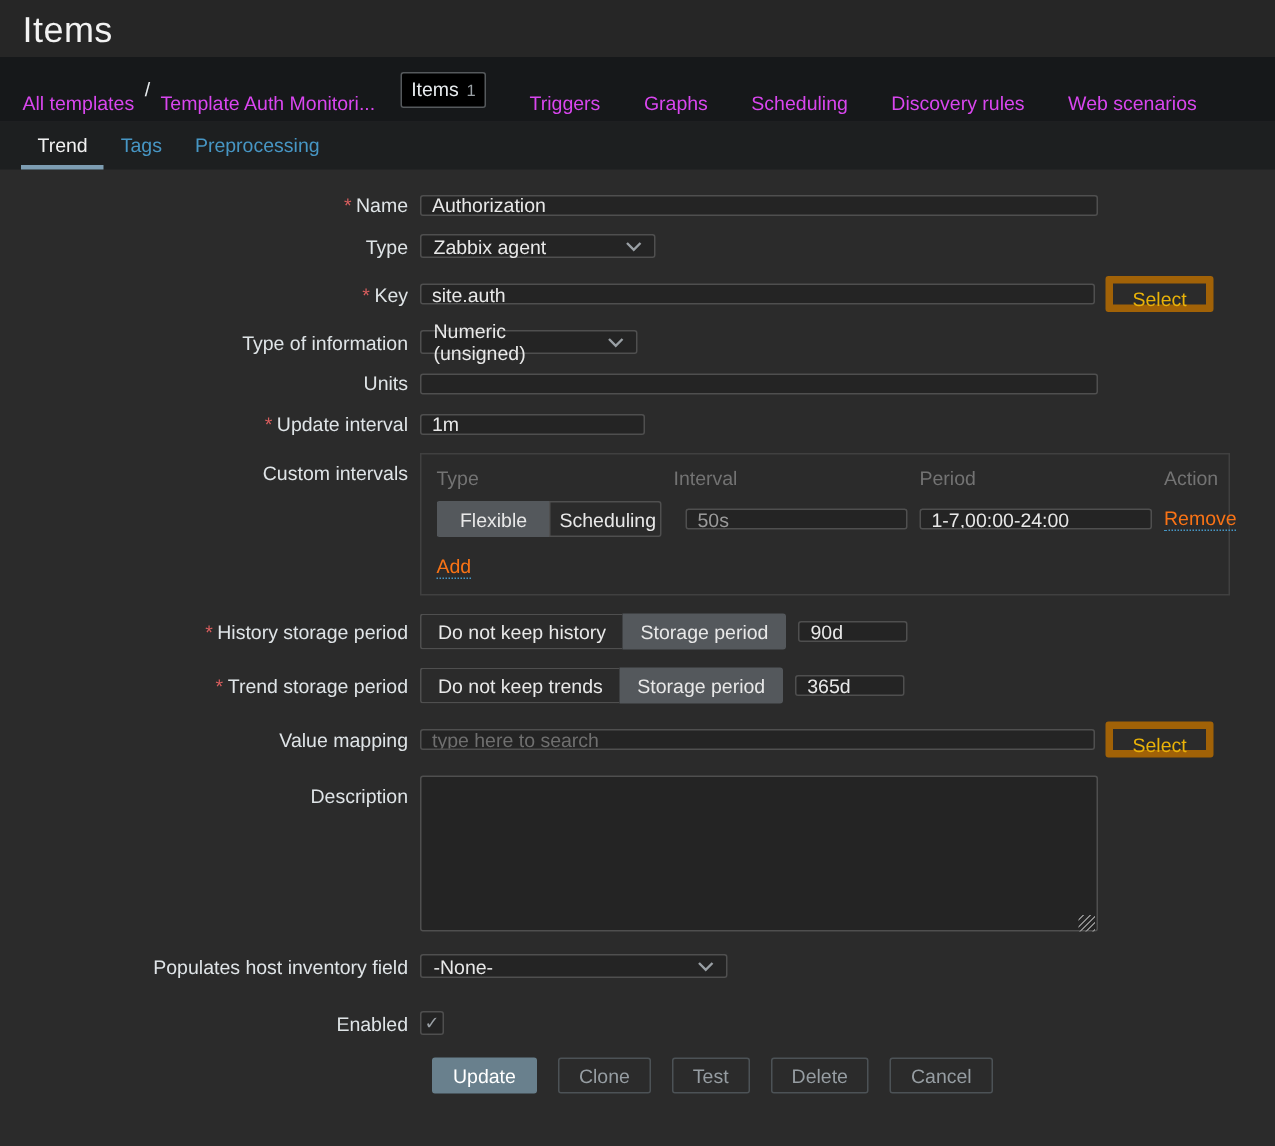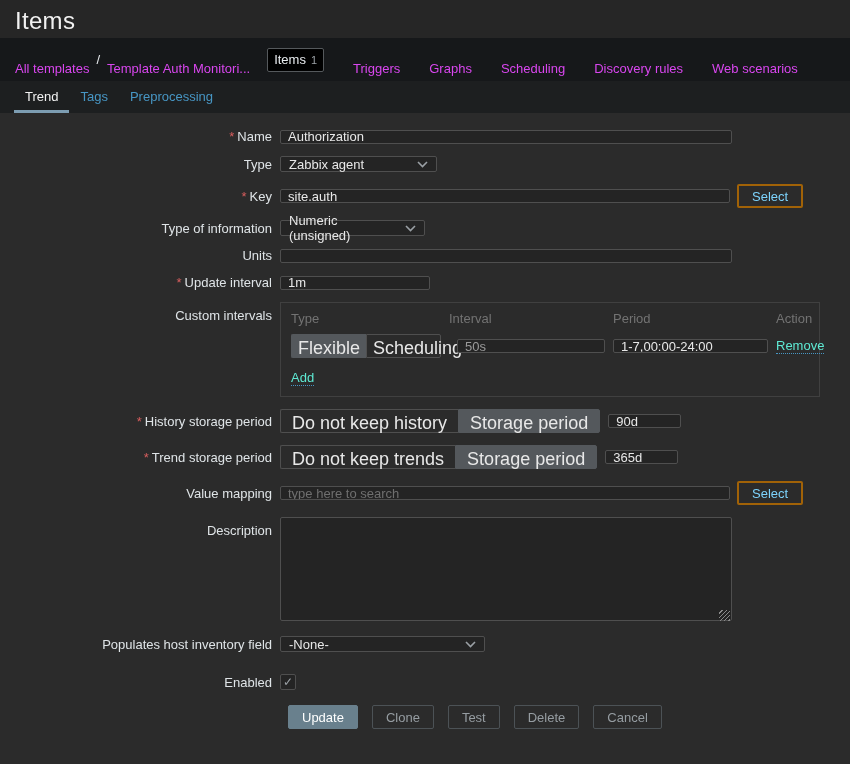--- a/index.html
+++ b/index.html
@@ -59,41 +59,41 @@
     height: 16px; display: inline-flex; align-items: center;
     justify-content: space-between; padding: 0 8px; cursor: pointer;
   }
   .select-box .chev { display: inline-flex; margin-left: 10px; }
   .sel-type { width: 157px; }
   .sel-info { width: 145px; }
   .sel-inv  { width: 205px; }
 
   .btn { border-radius: 2px; font-size: 13px; font-family: "Liberation Sans", sans-serif; cursor: pointer; }
   .btn-select {
-    background: transparent; border: 2px solid #a16207; color: #7dd3fc;
+    background: transparent; border: 5px solid #a16207; color: #eab308;
     padding: 3px 13px; margin-left: 7px; height: 24px;
   }
 
   
   .seg { display: inline-flex; }
   .seg .seg-btn {
     background: transparent; border: 1px solid #4f4f4f; color: #e8e8e8;
-    padding: 3px 11px; height: 24px; cursor: pointer; font-size: 18px;
+    padding: 3px 11px; height: 24px; cursor: pointer; font-size: 13px;
     border-right-width: 0;
   }
   .seg .seg-btn:first-child { border-radius: 2px 0 0 2px; }
   .seg .seg-btn:last-child { border-radius: 0 2px 2px 0; border-right-width: 1px; }
   .seg .on { background: #54585c; border-color: #54585c; }
   .seg + input.text { margin-left: 8px; }
 
   
   .ci-box { border: 1px solid #404040; width: 540px; padding: 8px 10px 10px; }
   .ci-grid { display: grid; grid-template-columns: 150px 156px 155px auto; column-gap: 8px; align-items: center; }
   .ci-head { color: #737373; margin-bottom: 8px; }
-  .ci-link { color: #5eead4; border-bottom: 1px dotted #4796c4; cursor: pointer; justify-self: start; }
+  .ci-link { color: #f97316; border-bottom: 1px dotted #4796c4; cursor: pointer; justify-self: start; }
   .ci-add { display: inline-block; margin-top: 12px; }
   .ci-box .seg .seg-btn { width: 50%; padding: 3px 6px; text-align: center; }
   .ci-box .seg { width: 150px; }
 
   
   .desc-wrap { position: relative; }
   textarea { width: 452px; height: 104px; padding: 4px 7px; resize: none; }
   .grip {
     position: absolute; right: 2px; bottom: 3px; width: 11px; height: 11px; cursor: nwse-resize;
     background: repeating-linear-gradient(135deg, transparent 0 2px, #8a8a8a 2px 3px);

